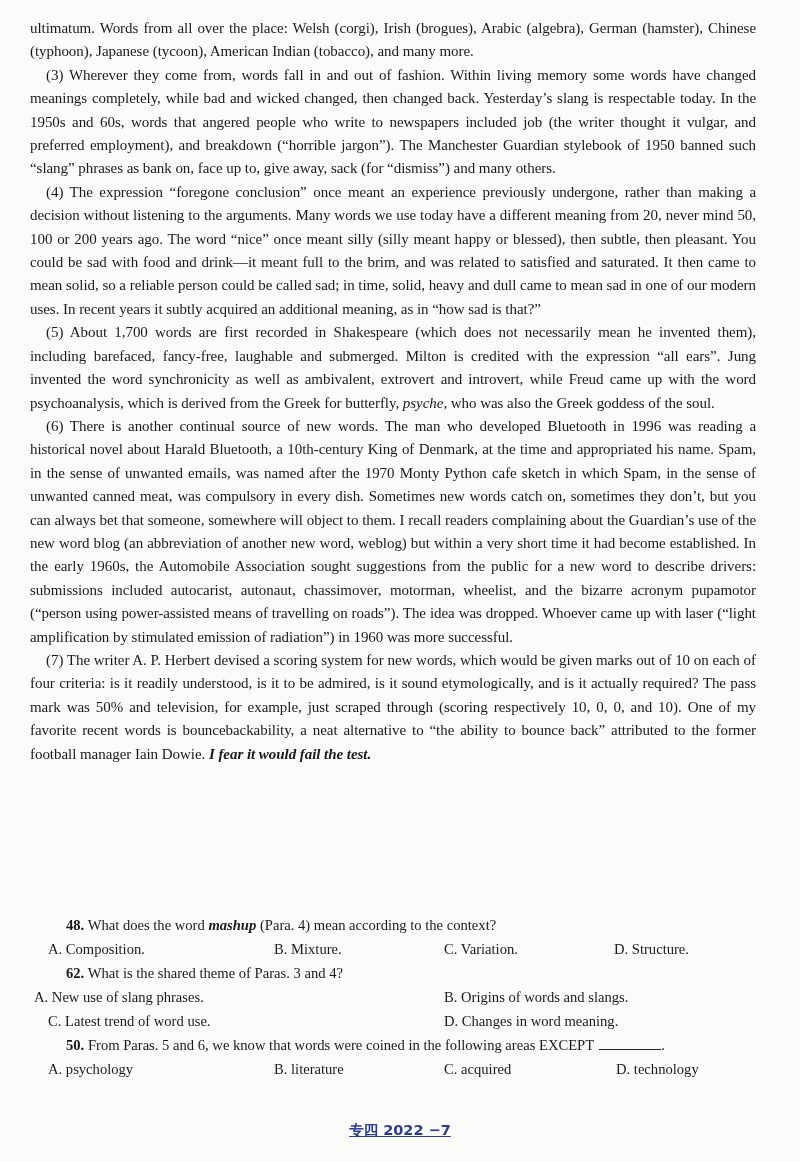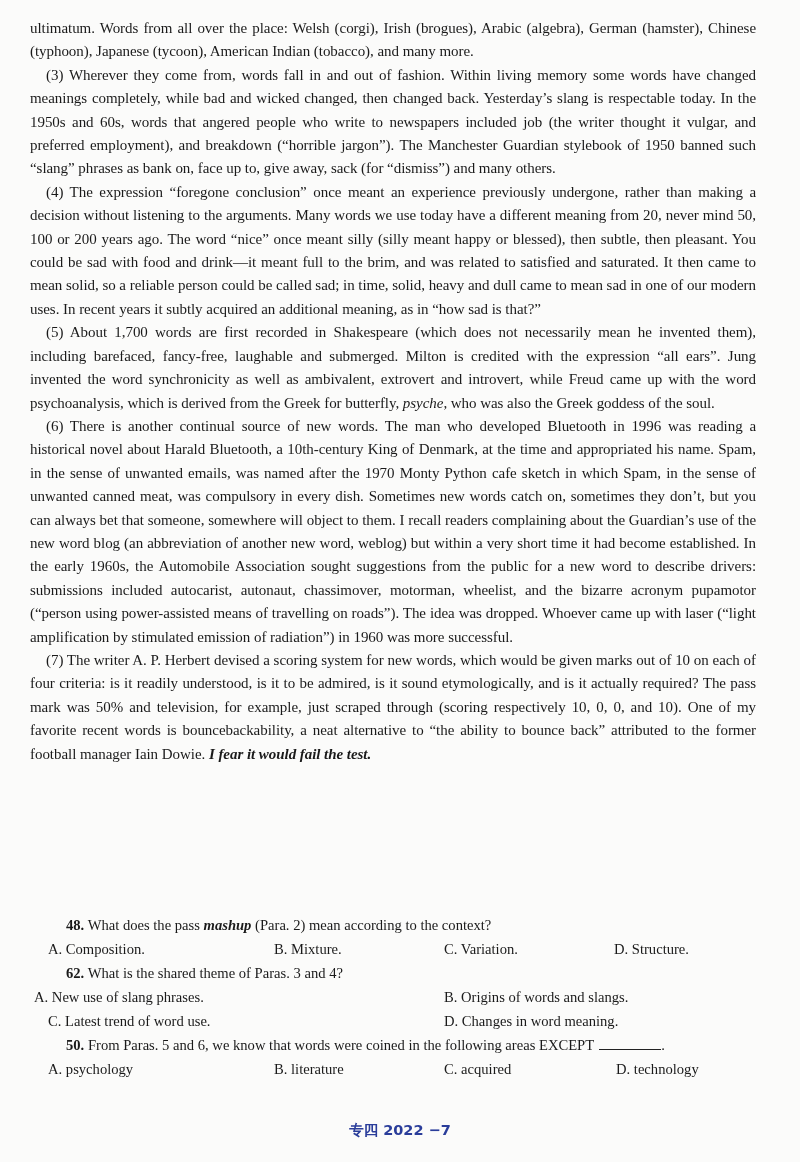--- a/index.html
+++ b/index.html
@@ -39,38 +39,39 @@
   .opt { position: absolute; top: 0; white-space: nowrap; }
   .blank { display: inline-block; width: 62px; border-bottom: 1.5px solid #222; margin-left: 5px; height: 12px; vertical-align: baseline; }
   .footer {
     position: absolute;
     top: 1121px; left: 0; width: 800px;
     text-align: center;
     font-family: "DejaVu Sans", "Liberation Sans", sans-serif;
     font-size: 14.5px;
     font-weight: bold;
     color: #2a3d9a;
+    text-decoration: underline;
   }
 </style>
 </head>
 <body>
 
 <div class="page">
   <p class="p">ultimatum. Words from all over the place: Welsh (corgi), Irish (brogues), Arabic (algebra), German (hamster), Chinese (typhoon), Japanese (tycoon), American Indian (tobacco), and many more.</p>
   <p class="p indent">(3) Wherever they come from, words fall in and out of fashion. Within living memory some words have changed meanings completely, while bad and wicked changed, then changed back. Yesterday’s slang is respectable today. In the 1950s and 60s, words that angered people who write to newspapers included job (the writer thought it vulgar, and preferred employment), and breakdown (“horrible jargon”). The Manchester Guardian stylebook of 1950 banned such “slang” phrases as bank on, face up to, give away, sack (for “dismiss”) and many others.</p>
   <p class="p indent">(4) The expression “foregone conclusion” once meant an experience previously undergone, rather than making a decision without listening to the arguments. Many words we use today have a different meaning from 20, never mind 50, 100 or 200 years ago. The word “nice” once meant silly (silly meant happy or blessed), then subtle, then pleasant. You could be sad with food and drink—it meant full to the brim, and was related to satisfied and saturated. It then came to mean solid, so a reliable person could be called sad; in time, solid, heavy and dull came to mean sad in one of our modern uses. In recent years it subtly acquired an additional meaning, as in “how sad is that?”</p>
   <p class="p indent"><span>(5) About 1,700 words are first recorded in Shakespeare (which does not necessarily mean he invented them), including barefaced, fancy-free, laughable and submerged. Milton is credited with the expression “all ears”. Jung invented the word synchronicity as well as ambivalent, extrovert and introvert, while Freud came up with the word psychoanalysis, which is derived from the Greek for butterfly, </span><span class="it">psyche</span><span>, who was also the Greek goddess of the soul.</span></p>
   <p class="p indent">(6) There is another continual source of new words. The man who developed Bluetooth in 1996 was reading a historical novel about Harald Bluetooth, a 10th-century King of Denmark, at the time and appropriated his name. Spam, in the sense of unwanted emails, was named after the 1970 Monty Python cafe sketch in which Spam, in the sense of unwanted canned meat, was compulsory in every dish. Sometimes new words catch on, sometimes they don’t, but you can always bet that someone, somewhere will object to them. I recall readers complaining about the Guardian’s use of the new word blog (an abbreviation of another new word, weblog) but within a very short time it had become established. In the early 1960s, the Automobile Association sought suggestions from the public for a new word to describe drivers: submissions included autocarist, autonaut, chassimover, motorman, wheelist, and the bizarre acronym pupamotor (“person using power-assisted means of travelling on roads”). The idea was dropped. Whoever came up with laser (“light amplification by stimulated emission of radiation”) in 1960 was more successful.</p>
   <p class="p indent"><span>(7) The writer A. P. Herbert devised a scoring system for new words, which would be given marks out of 10 on each of four criteria: is it readily understood, is it to be admired, is it sound etymologically, and is it actually required? The pass mark was 50% and television, for example, just scraped through (scoring respectively 10, 0, 0, and 10). One of my favorite recent words is bouncebackability, a neat alternative to “the ability to bounce back” attributed to the former football manager Iain Dowie. </span><span class="bi">I fear it would fail the test.</span></p>
 </div>
 
 <div class="questions">
 
   <div>
-    <p class="q"><span class="num">48.</span> <span>What does the pass </span><em>mashup</em><span> (Para. 2) mean according to the context?</span></p>
+    <p class="q"><span class="num">48.</span> <span>What does the word </span><em>mashup</em><span> (Para. 4) mean according to the context?</span></p>
     <div class="opts">
       <span class="opt" style="left:18px">A. Composition.</span>
       <span class="opt" style="left:244px">B. Mixture.</span>
       <span class="opt" style="left:414px">C. Variation.</span>
       <span class="opt" style="left:584px">D. Structure.</span>
     </div>
   </div>
 
   <div>
     <p class="q"><span class="num">62.</span> <span>What is the shared theme of Paras. 3 and 4?</span></p>

